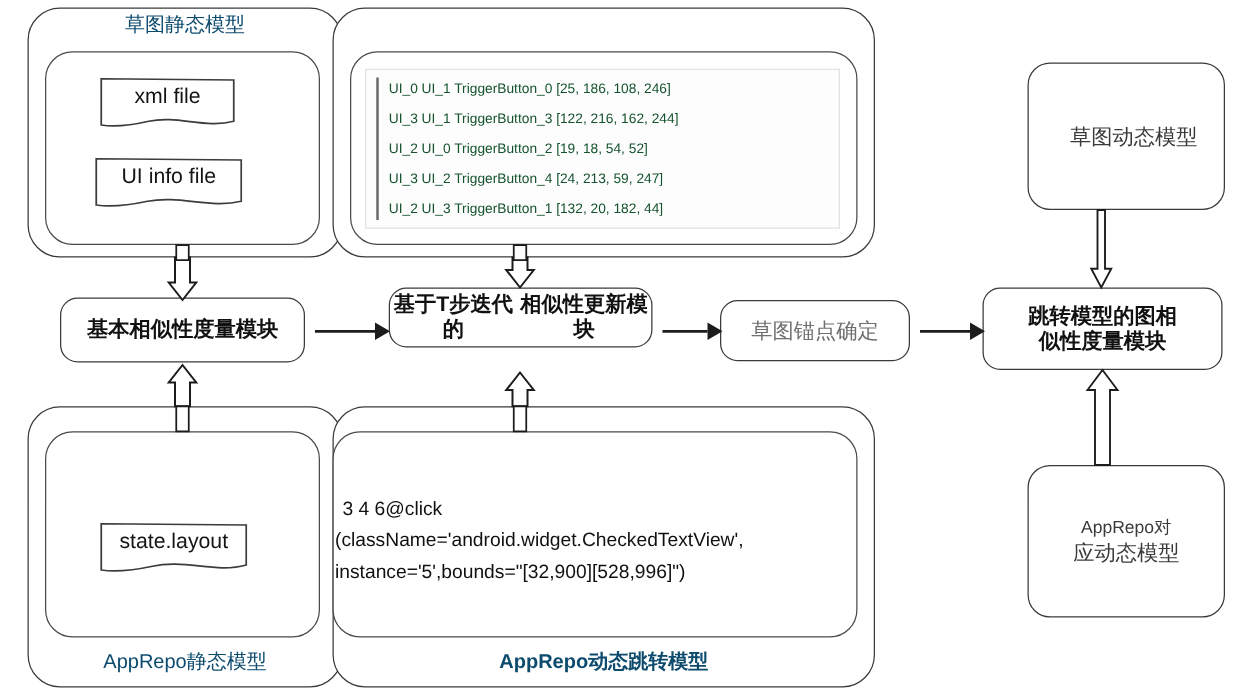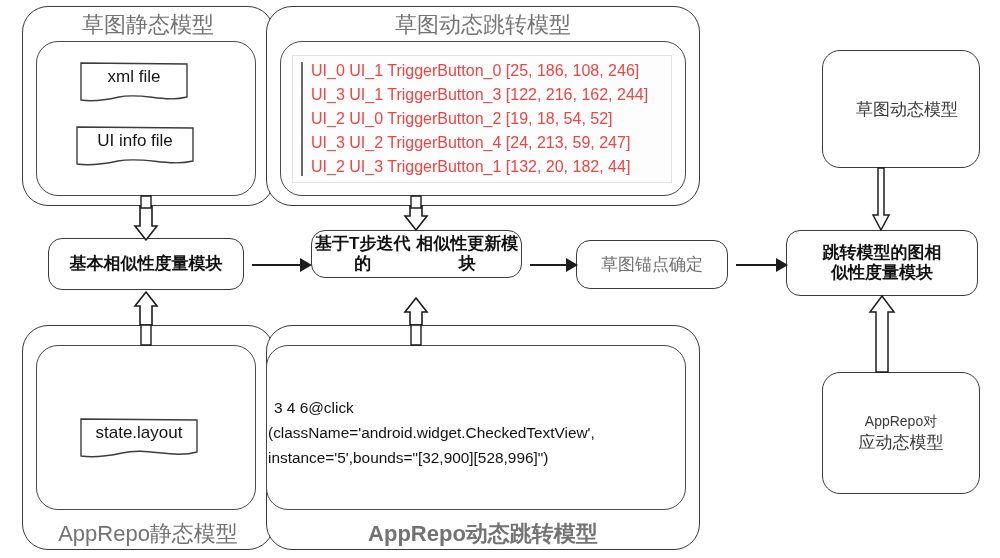--- a/index.html
+++ b/index.html
@@ -45,22 +45,22 @@
     font-size: 17px;
     line-height: 1.18;
     color: #111;
   }
   .module-gray {
     font-size: 17px;
     color: #6f6f6f;
     font-family: "Liberation Serif", "DejaVu Serif", serif;
   }
   .grouplabel {
-    font-size: 22px;
-    color: #737373;
+    font-size: 16px;
+    color: #0c4a6e;
     text-align: center;
     white-space: nowrap;
   }
   
   .docshape { position: absolute; }
   .doclabel {
     position: absolute;
     left: 0; right: 0;
     top: 6px;
     text-align: center;
@@ -80,24 +80,24 @@
     left: 8px;
     top: 6px;
     bottom: 6px;
     width: 1.6px;
     background: #6a6a6a;
   }
   .listtext {
     position: absolute;
     left: 18px;
     top: 4px;
-    font-size: 16px;
+    font-size: 11px;
     line-height: 24px;
     white-space: pre;
-    color: #ef4444;
+    color: #14532d;
   }
   .codetext {
     font-size: 15.4px;
     line-height: 25px;
     white-space: pre;
     color: #111;
   }
   svg.overlay {
     position: absolute;
     left: 0; top: 0;
@@ -108,21 +108,20 @@
 </style>
 </head>
 <body>
 
 <div id="canvas">
 
   <div class="abs group" style="left:22px; top:6px; width:252px; height:200px;"></div>
   <div class="abs grouplabel" style="left:22px; top:10px; width:252px;">草图静态模型</div>
 
   <div class="abs group" style="left:266px; top:6px; width:434px; height:200px;"></div>
-  <div class="abs grouplabel" style="left:266px; top:10px; width:434px;">草图动态跳转模型</div>
 
   <div class="abs panel" style="left:36px; top:41px; width:220px; height:155px;"></div>
 
   <div class="abs docshape" style="left:80px; top:61px; width:108px; height:44px;">
     <svg width="108" height="44" viewBox="0 0 108 44">
       <path d="M1,2 L107,3 L107,36 C84,42 62,31 39,36 C26,39 13,41 1,39 Z" fill="#ffffff" stroke="#3c3c3c" stroke-width="1.4"></path>
     </svg>
     <div class="doclabel">xml file</div>
   </div>
 

